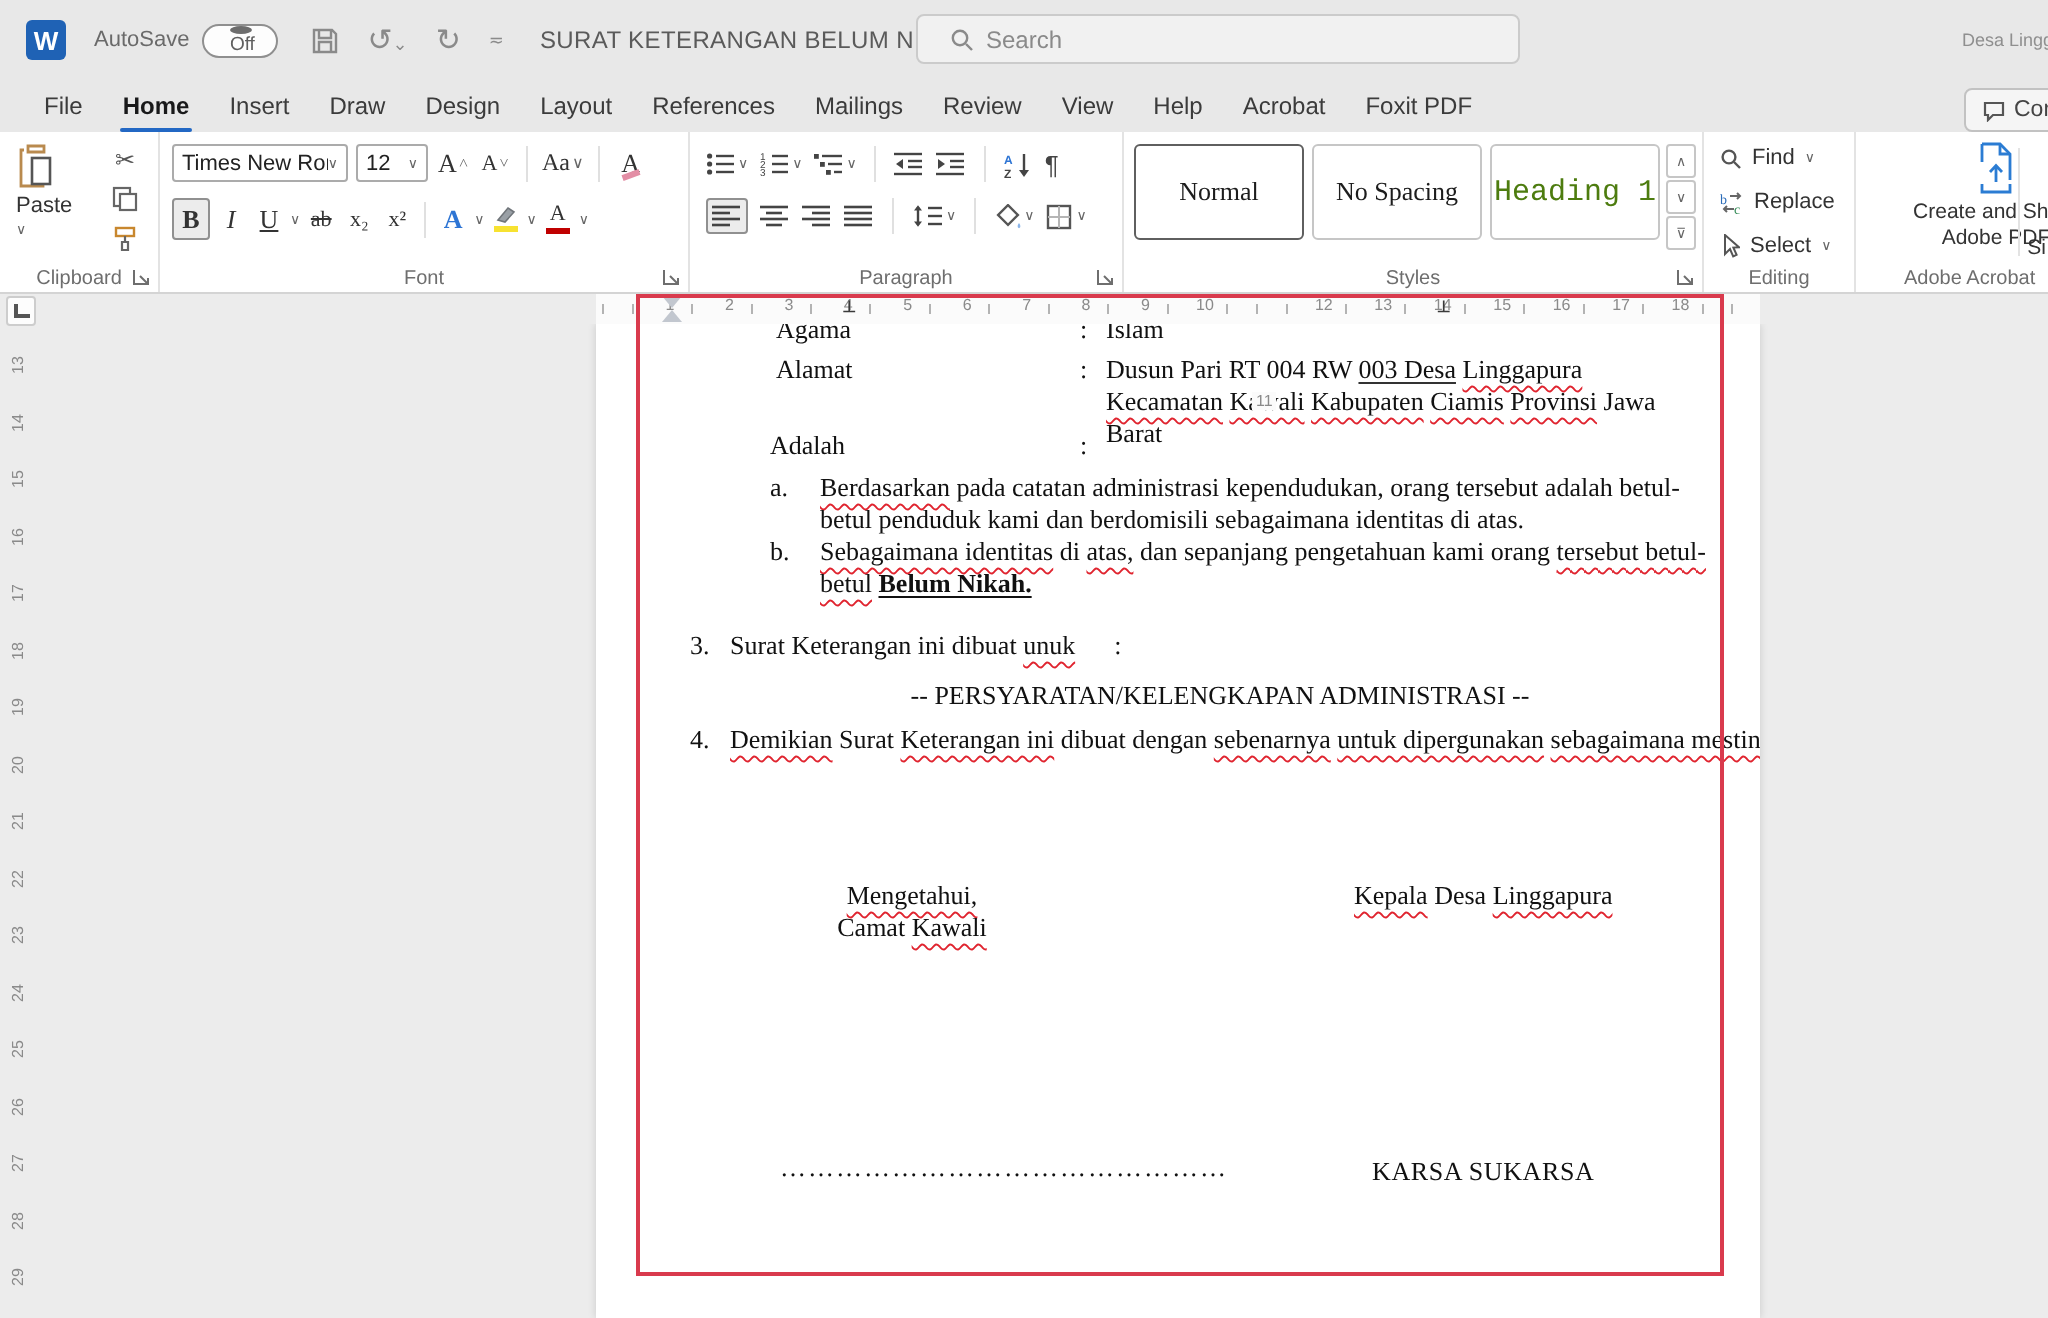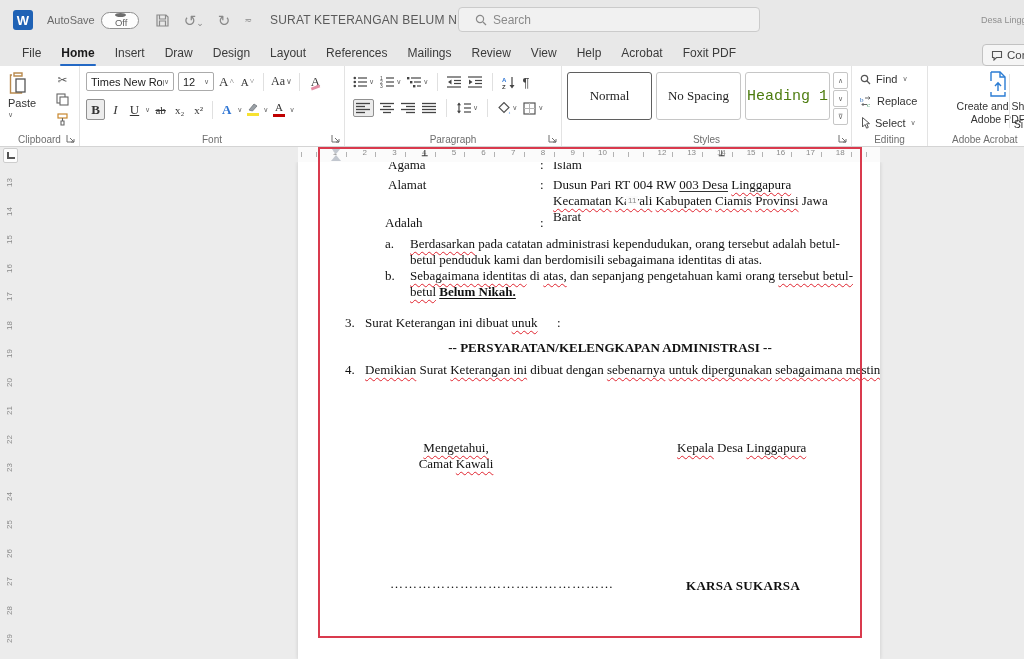--- a/index.html
+++ b/index.html
@@ -106,21 +106,21 @@
   .f-value{width:297px;}
   .li{position:absolute;left:87px;width:478px;}
   .li-marker{position:absolute;left:0;top:0;}
   .li-text{margin-left:25px;width:452px;}
   .num-item{position:absolute;left:47px;width:510px;}
   .num-marker{position:absolute;left:0;top:0;}
   .num-text{margin-left:20px;white-space:nowrap;}
   .center-line{position:absolute;left:67px;width:490px;text-align:center;font-weight:bold;}
   .sq{text-decoration:underline;text-decoration-style:wavy;text-decoration-color:#e0242f;text-decoration-thickness:1px;text-underline-offset:2.5px;}
   .u{text-decoration:underline;text-decoration-color:#333;text-underline-offset:2px;}
-  .b{font-weight:bold;}
+  .b{font-weight:normal;}
   .bu{font-weight:bold;text-decoration:underline;text-underline-offset:2px;}
   .redbox{position:absolute;left:318px;top:147px;width:544px;height:491px;border:2px solid #d93a4d;box-sizing:border-box;z-index:50;pointer-events:none;}
 
   svg{display:block;}
 </style>
 </head>
 <body>
 
 <div id="app">
 

